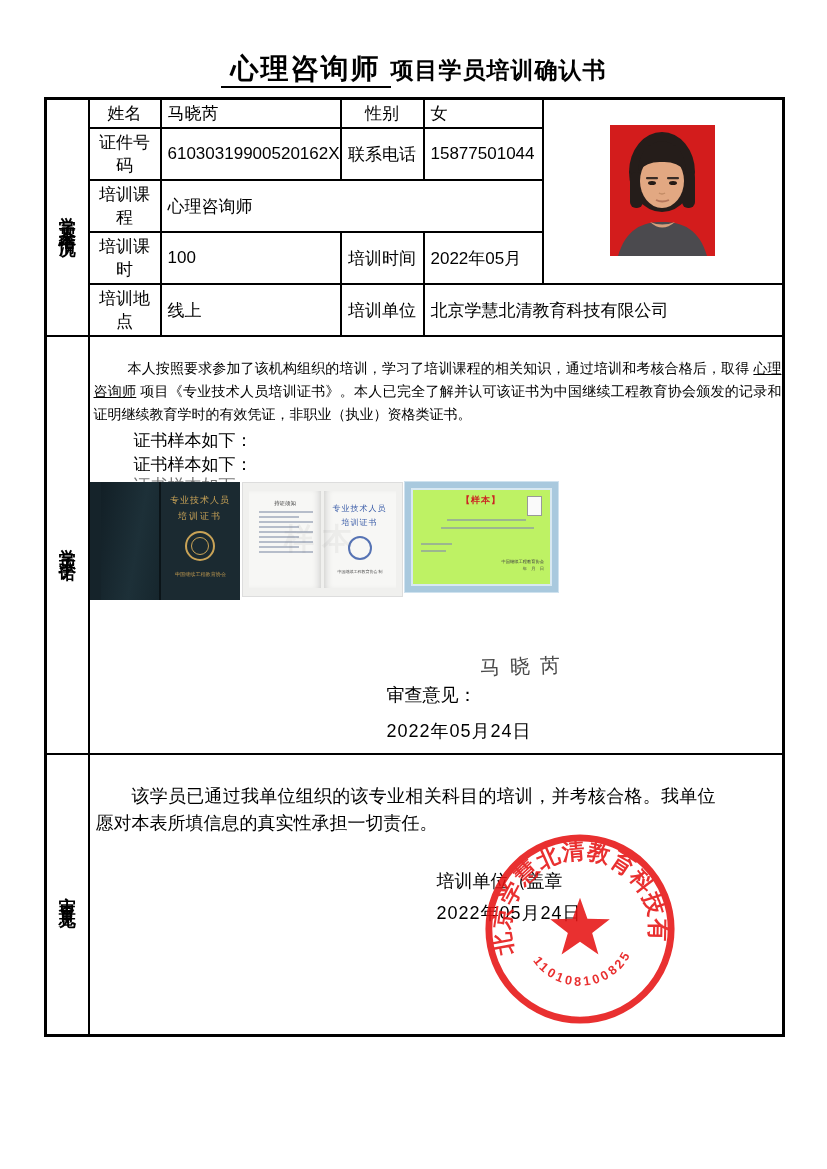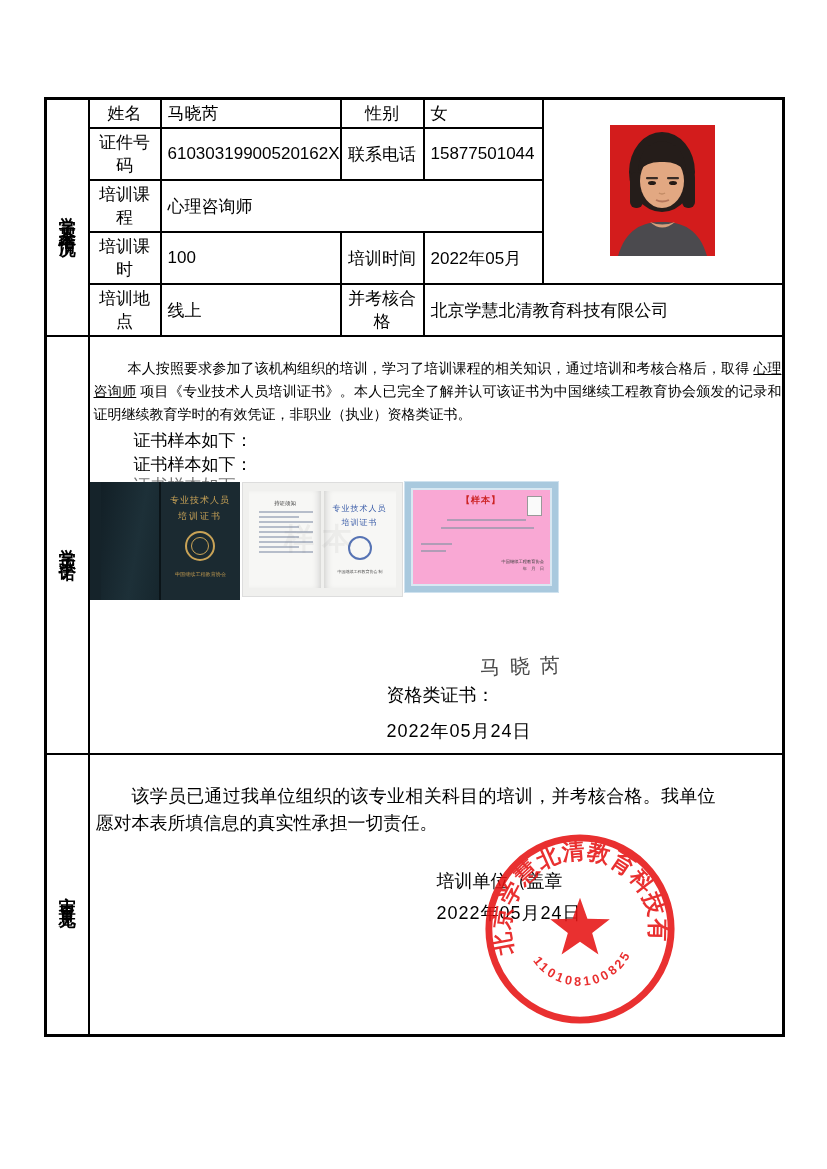--- a/index.html
+++ b/index.html
@@ -64,21 +64,21 @@
   .cert2 .tline.short { margin-right:22px; }
   .cert2 .rt { color:#3a5ca8; font-size:8px; text-align:center; letter-spacing:1px; }
   .cert2 .rt1 { margin-top:12px; } .cert2 .rt2 { margin-top:3px; }
   .cert2 .seal { width:24px; height:24px; border:2px solid #3a5ca8; border-radius:50%; margin:8px auto 0; opacity:.85; }
   .cert2 .rfoot { font-size:5px; color:#555; text-align:center; margin-top:8px; transform:scale(.8); white-space:nowrap; }
   .cert2 .wm {
     position:absolute; left:0; top:36px; width:100%; text-align:center;
     font-size:30px; color:#737373; opacity:.08; letter-spacing:8px; font-weight:bold;
   }
   
-  .cert3 { left:315px; width:153px; height:110px; background:#f9a8d4;
+  .cert3 { left:315px; width:153px; height:110px; background:#bef264;
     border:6px solid #a9c9de; outline:1px solid #cfe2ef; box-shadow:inset 0 0 0 2px #d8e8f2; padding:6px 8px; }
   .cert3 .tag { color:#c22; font-size:9px; font-weight:bold; text-align:center; letter-spacing:1px; }
   .cert3 .pbox { position:absolute; right:10px; top:8px; width:15px; height:20px; border:1px solid #999; background:#fafafa; }
   .cert3 .ln { height:2px; background:#8b95a6; opacity:.65; }
   .cert3 .l1 { margin:12px 18px 0 28px; }
   .cert3 .l2 { margin:6px 10px 0 22px; }
   .cert3 .l3 { margin:14px 92px 0 2px; }
   .cert3 .l4 { margin:5px 98px 0 2px; }
   .cert3 .iss { font-size:5px; color:#444; text-align:right; margin-top:6px; transform:scale(.85); transform-origin:right; white-space:nowrap; }
   .cert3 .dat { font-size:5px; color:#444; text-align:right; margin-top:1px; transform:scale(.85); transform-origin:right; }
@@ -96,20 +96,23 @@
   }
   .unit-label { position:absolute; left:347px; top:114px; font-size:18px; }
   .unit-date  { position:absolute; left:347px; top:146px; font-size:18px; letter-spacing:1px; }
   .stamp-box { position:absolute; left:392px; top:76px; width:196px; height:196px; }
 </style>
 </head>
 <body>
 
 <div class="page">
 
+  <div class="doc-title">
+    <span class="prog">心理咨询师</span><span class="rest">项目学员培训确认书</span>
+  </div>
 
   <table class="main">
     <colgroup>
       <col style="width:43px">
         <col style="width:72px">
         <col style="width:180px">
       <col style="width:83px">
         <col style="width:119px">
         <col style="width:241px">
     </colgroup>
@@ -156,21 +159,21 @@
     <tr style="height:34px">
       <td class="lbl">培训课时</td>
       <td class="val">100</td>
       <td class="lbl">培训时间</td>
       <td class="val">2022年05月</td>
     </tr>
 
     <tr style="height:29px">
       <td class="lbl">培训地点</td>
       <td class="val">线上</td>
-      <td class="lbl">并考核合格</td>
+      <td class="lbl">培训单位</td>
       <td class="val" colspan="2">北京学慧北清教育科技有限公司</td>
     </tr>
 
     <tr style="height:418px">
       <td class="vlabel">学员承诺</td>
       <td class="bigcell" colspan="5">
         <div class="para"><span>本人按照要求参加了该机构组织的培训，学习了培训课程的相关知识，通过培训和考核合格后，取得</span><span class="uline">心理咨询师</span><span>项目《专业技术人员培训证书》。本人已完全了解并认可该证书为中国继续工程教育协会颁发的记录和证明继续教育学时的有效凭证，非职业（执业）资格类证书。</span></div>
         <div class="sample-cap cap1">证书样本如下：</div>
         <div class="sample-cap cap2">证书样本如下：</div>
         <div class="sample-cap cap3">证书样本如下：</div>
@@ -217,21 +220,21 @@
             <div class="ln l1"></div>
                 <div class="ln l2"></div>
             <div class="ln l3"></div>
                 <div class="ln l4"></div>
             <div class="iss">中国继续工程教育协会</div>
             <div class="dat">年　月　日</div>
           </div>
         </div>
 
         <div class="sig-hand">马晓芮</div>
-        <div class="sig-label">资格类证书：</div>
+        <div class="sig-label">审查意见：</div>
         <div class="sig-date">2022年05月24日</div>
       </td>
     </tr>
 
     <tr style="height:281px">
       <td class="vlabel">审查意见</td>
       <td class="bigcell" colspan="5">
         <div class="rev-para">该学员已通过我单位组织的该专业相关科目的培训，并考核合格。我单位愿对本表所填信息的真实性承担一切责任。</div>
         <div class="unit-label">培训单位（盖章</div>
         <div class="unit-date">2022年05月24日</div>

